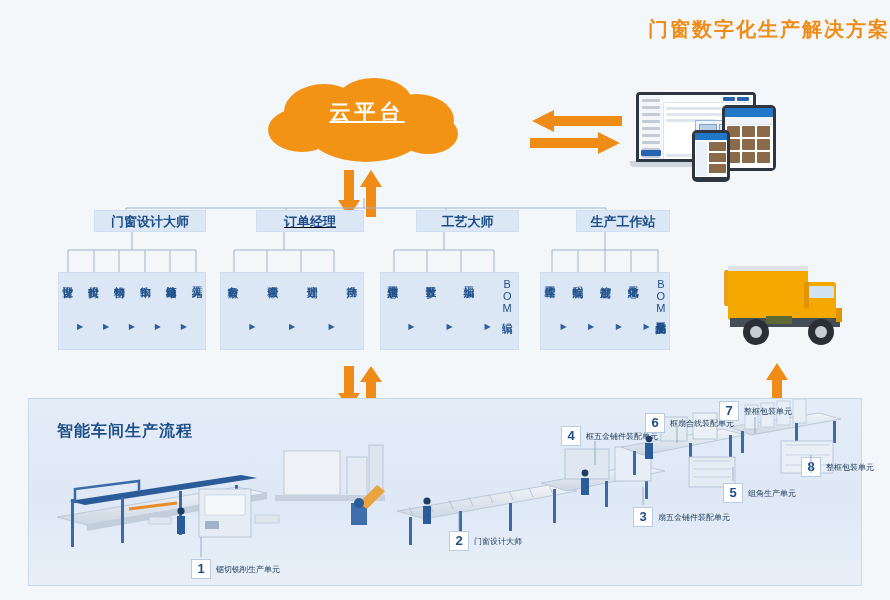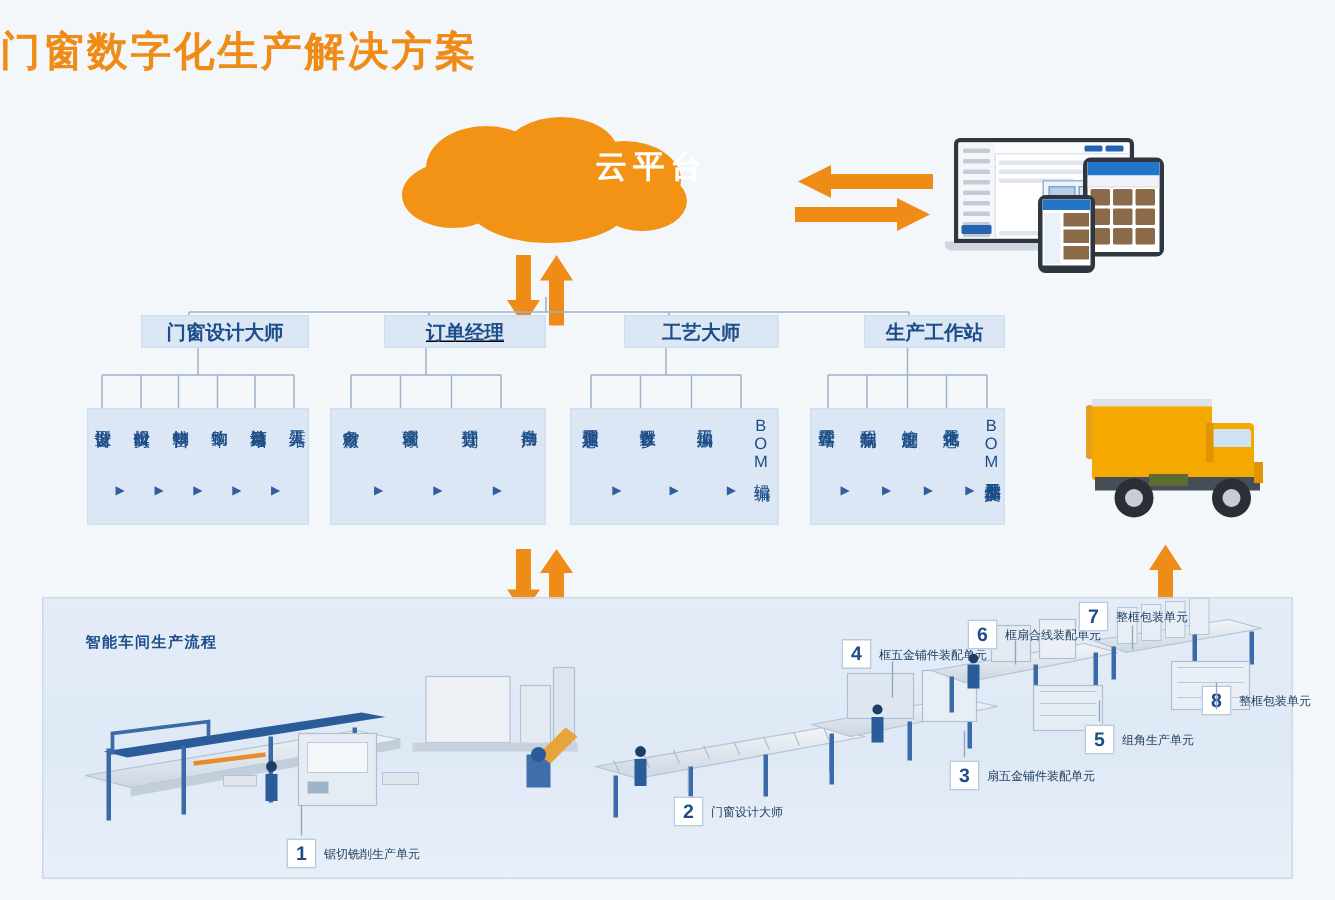--- a/index.html
+++ b/index.html
@@ -7,29 +7,29 @@
     width:890px;height:600px;overflow:hidden;
     background:#f4f7fa;
     font-family:"Liberation Sans","DejaVu Sans",sans-serif;
     position:relative;
   }
   .stage{position:absolute;inset:0;}
   .abs{position:absolute;}
 
   
   #title{
-    left:0;right:0;top:16px;text-align:left;
-    font-size:27px;font-weight:bold;color:#ef8c18;letter-spacing:2px;
+    left:0;right:0;top:16px;text-align:right;
+    font-size:20px;font-weight:bold;color:#ef8c18;letter-spacing:2px;
   }
 
   
   #cloud-wrap{left:262px;top:78px;width:210px;height:88px;}
   .cloud-svg{position:absolute;left:0;top:0;}
   #cloud-text{
-    position:absolute;left:0;top:22px;width:210px;text-align:right;color:#fff;
+    position:absolute;left:0;top:22px;width:210px;text-align:center;color:#fff;text-decoration:underline;
   }
   #cloud-cn{font-size:21px;font-weight:bold;letter-spacing:4px;line-height:1.15;}
   #cloud-en{font-size:15px;font-weight:bold;letter-spacing:.3px;margin-top:2px;}
   #arrows-h{left:530px;top:110px;width:92px;height:46px;}
   #arrows-v-top{left:338px;top:170px;width:44px;height:48px;}
   #arrow-truck{left:766px;top:363px;width:22px;height:46px;}
   #arrows-v-bottom{left:338px;top:366px;width:44px;height:44px;}
 
   
   #devices{left:630px;top:88px;width:180px;height:90px;}
@@ -83,21 +83,21 @@
     margin-top:26px;
   }
 
   
   #workshop{
     left:28px;top:398px;width:834px;height:188px;
     background:linear-gradient(180deg,#e3ecf7 0%,#dfe9f6 55%,#e8eff8 100%);
     border:1px solid #c9d8ea;box-sizing:border-box;
   }
   #workshop-title{
-    position:absolute;left:28px;top:22px;font-size:10px;font-weight:bold;color:#1d4e89;letter-spacing:1px;
+    position:absolute;left:28px;top:22px;font-size:16px;font-weight:bold;color:#1d4e89;letter-spacing:1px;
   }
   .stn{position:absolute;display:flex;align-items:center;gap:5px;}
   .stn-num{
     width:18px;height:18px;background:#fff;border:1px solid #b9cbe0;color:#1d4e89;
     font-size:13px;font-weight:bold;text-align:center;line-height:18px;
   }
   .stn-lbl{font-size:8px;color:#23405f;white-space:nowrap;}
 
   
   #truck{left:710px;top:258px;width:164px;height:100px;}

